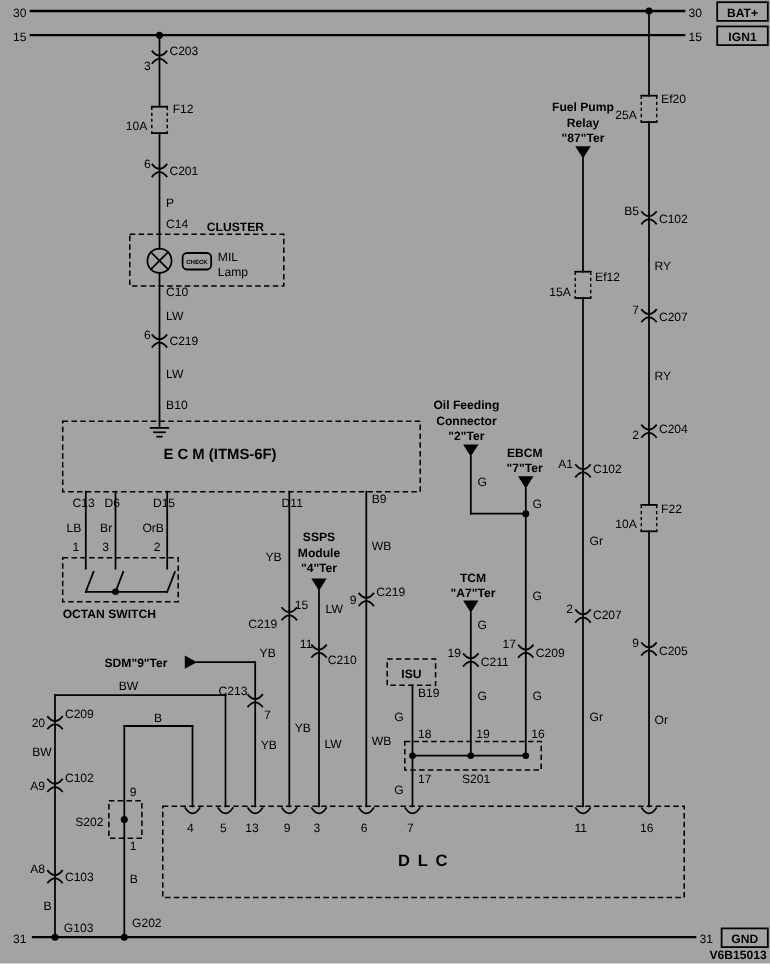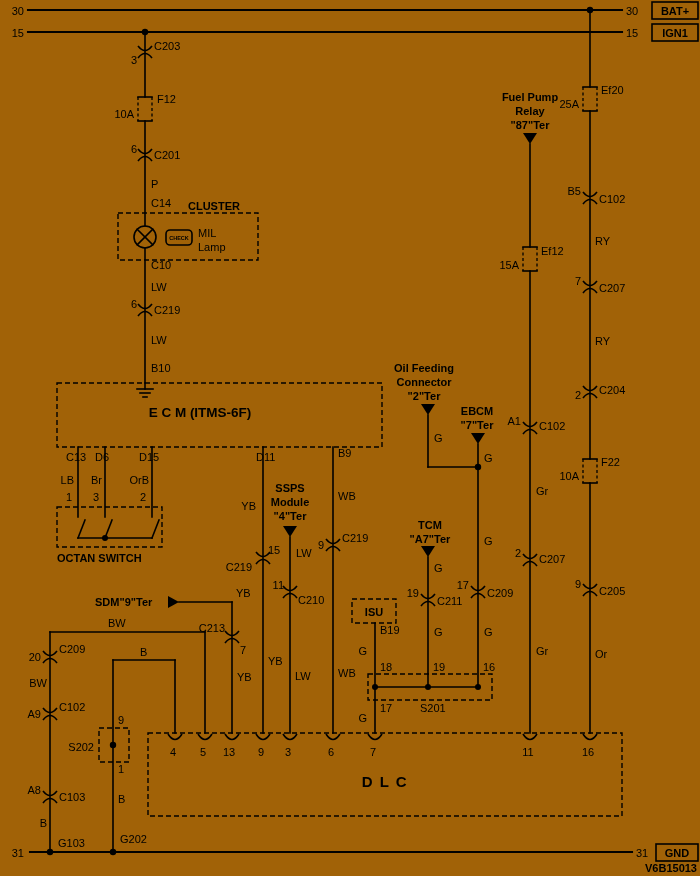--- a/index.html
+++ b/index.html
@@ -1,16 +1,16 @@
 <!DOCTYPE html>
 <html><head>
 <meta charset="utf-8">
 <style>
   html,body{margin:0;padding:0;background:#fff}
-  .page{width:700px;height:876px;background:#a16207;position:relative}
+  .page{width:700px;height:876px;background:#a3a3a3;position:relative}
   svg{display:block}
   svg text{font-family:"Liberation Sans","DejaVu Sans",sans-serif;font-size:11px;fill:#000}
   .w{stroke:#000;stroke-width:1.6;fill:none;stroke-linecap:square}
   .r2{stroke-width:2.1}
   .fd{stroke:#000;stroke-width:1.3;fill:none;stroke-dasharray:3 2.5}
   .db{stroke:#000;stroke-width:1.4;fill:none;stroke-dasharray:5 3}
   .solid{stroke:#000;stroke-width:1.6;fill:none}
   .tri{fill:#000;stroke:none}
   .dot{fill:#000;stroke:none}
   .tb{font-weight:bold}

